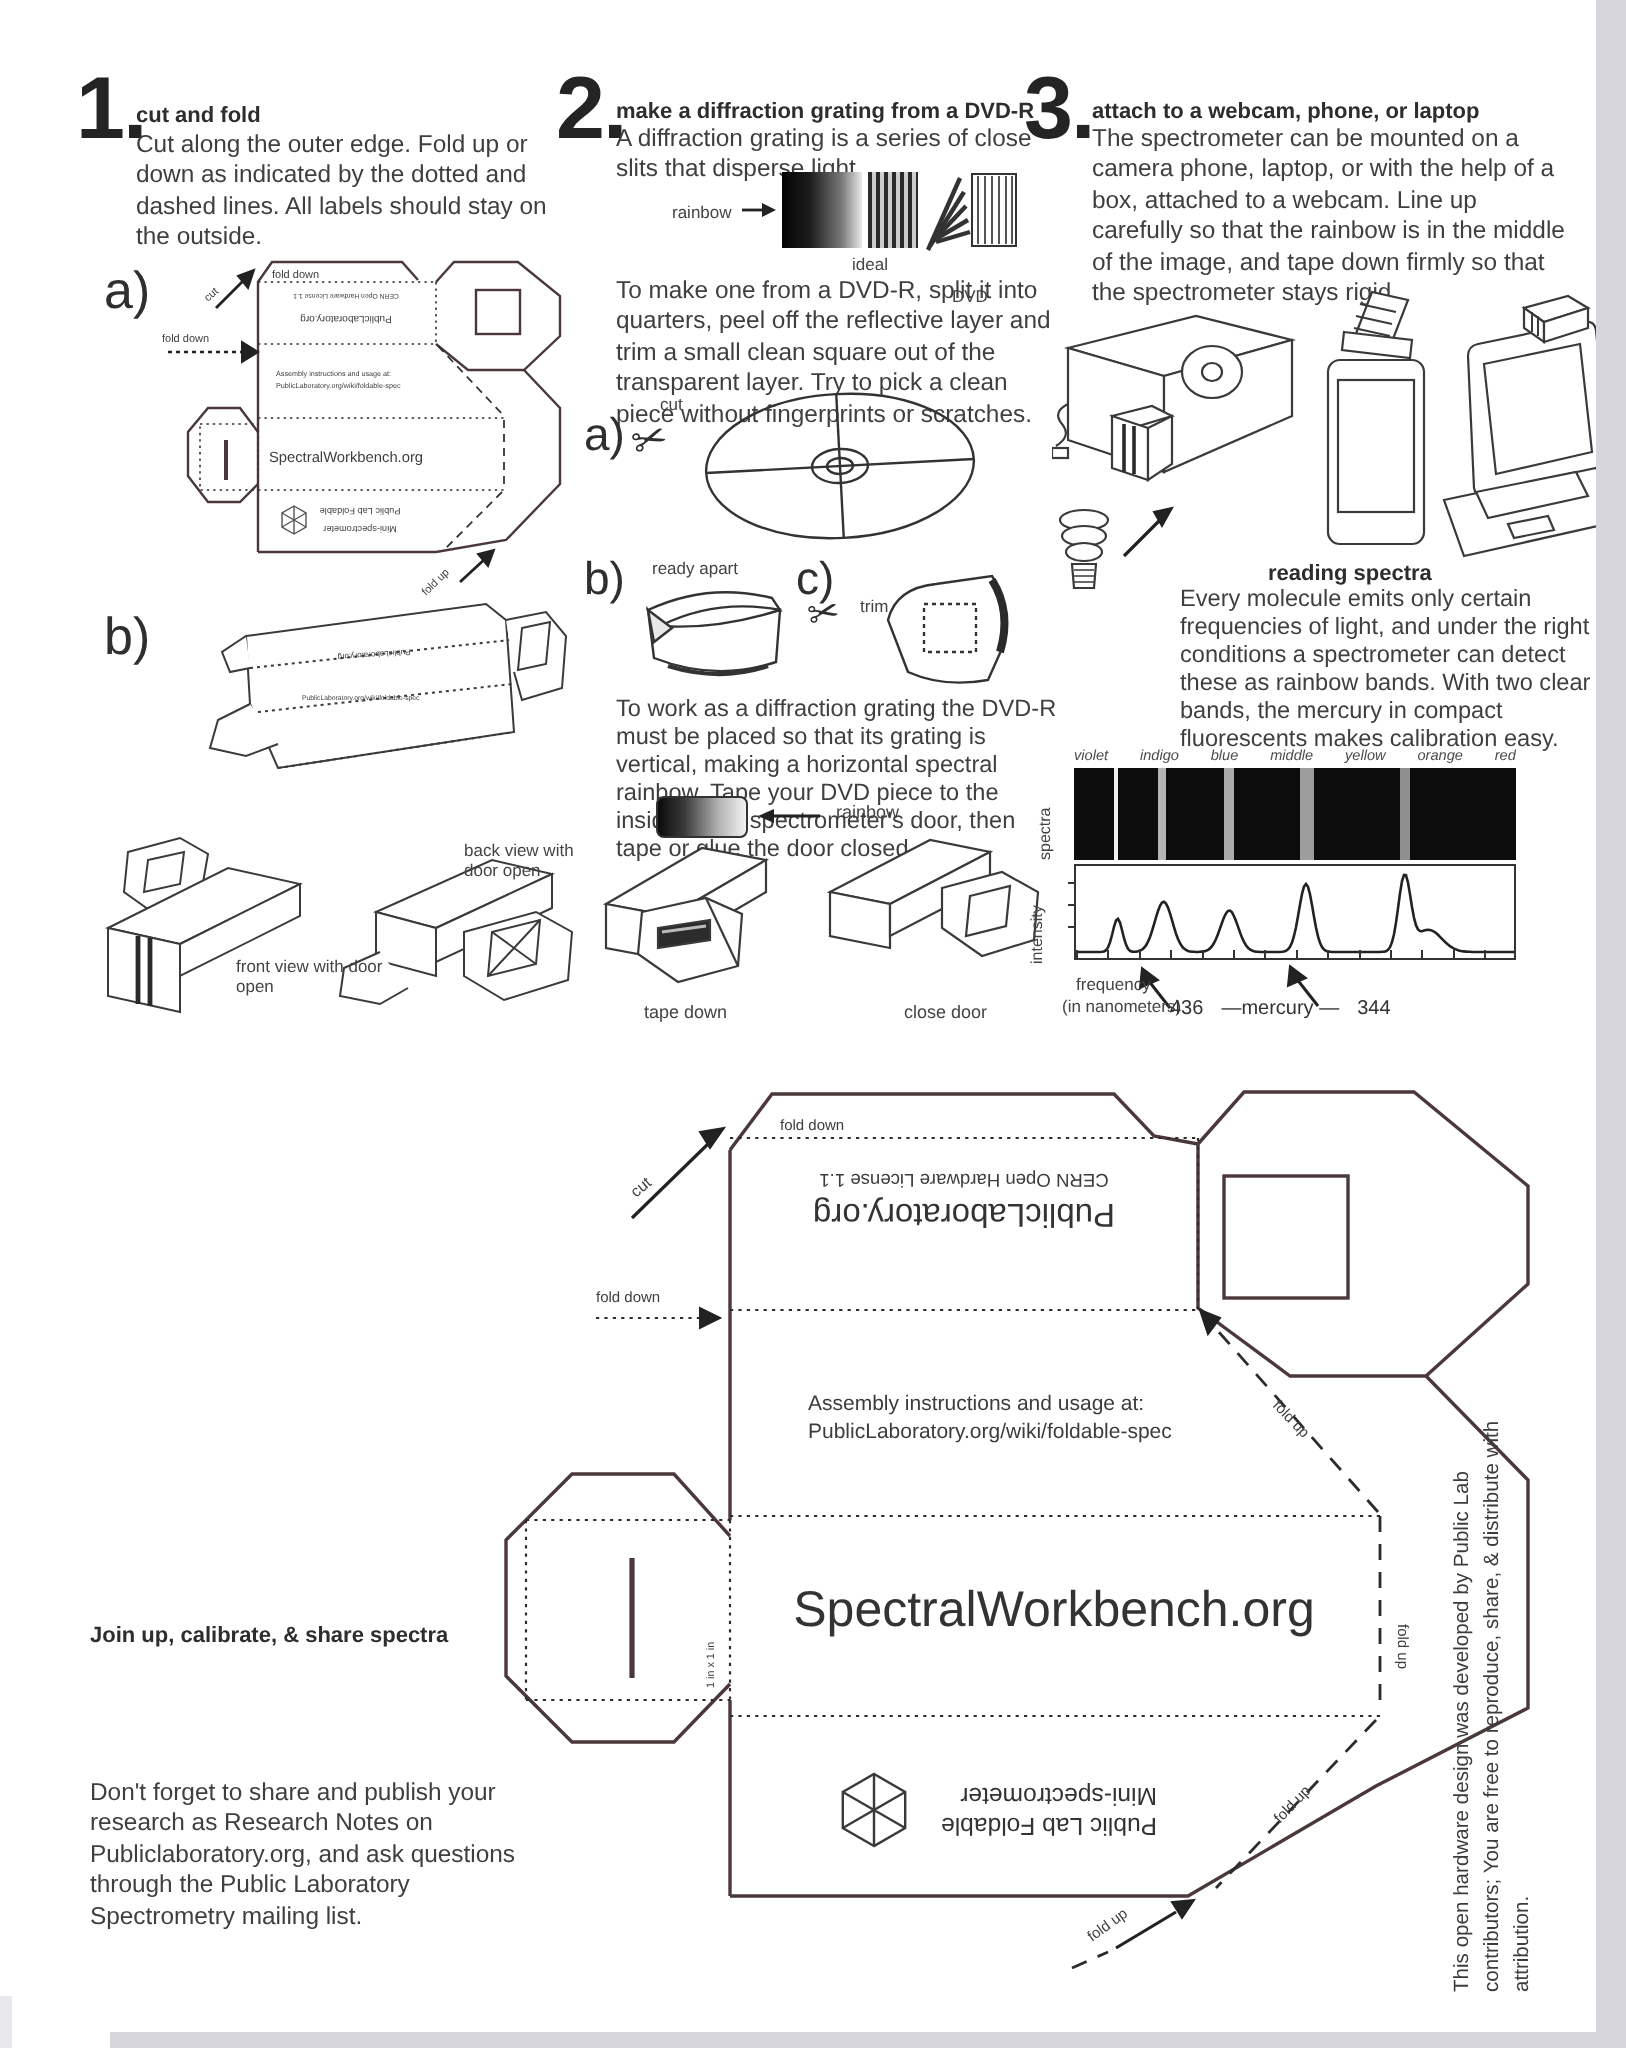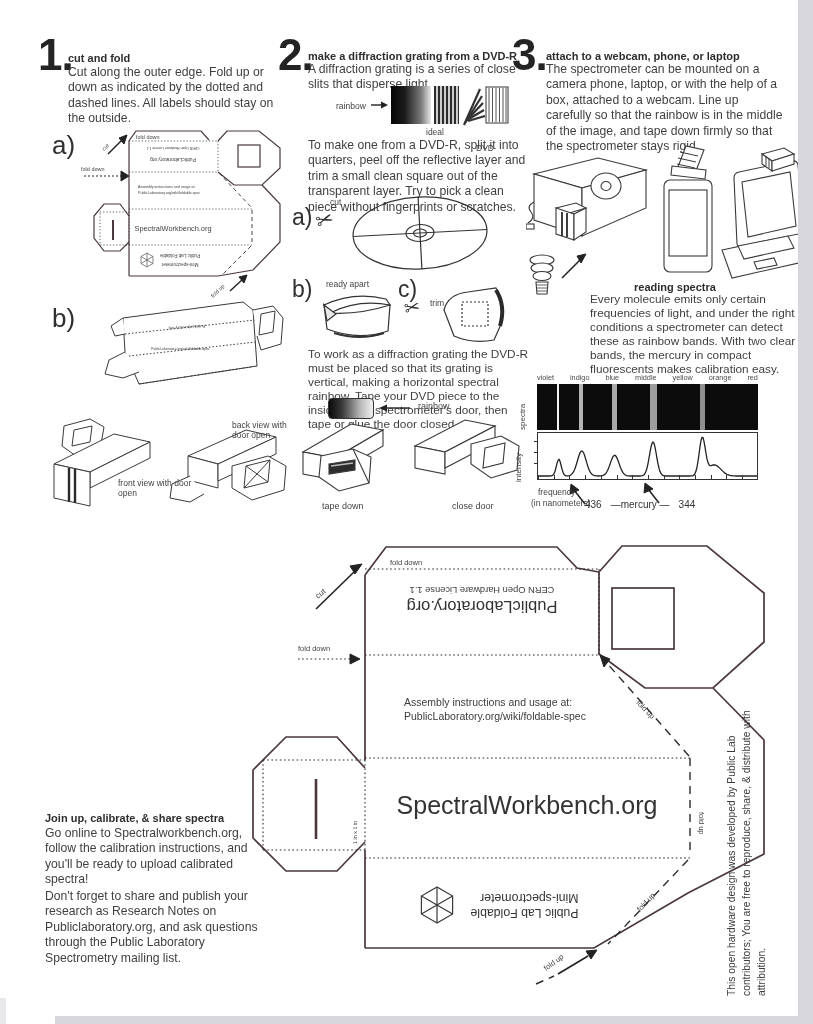--- a/index.html
+++ b/index.html
@@ -260,21 +260,21 @@
     </g>
     <g stroke="#222" fill="#222">
       <path d="M36,134 L56,114" stroke-width="1.6"></path>
         <polygon points="60,110 51,112 55,119"></polygon>
     </g>
   </svg>
 
   <div class="t stitle" style="left:590px;top:281px;margin-left:44px;">reading spectra</div>
   <div class="t" style="left:590px;top:293px;width:224px;font-size:11.8px;line-height:13.9px;color:#3f3f3f;">Every molecule emits only certain frequencies of light, and under the right conditions a spectrometer can detect these as rainbow bands. With two clear bands, the mercury in compact fluorescents makes calibration easy.</div>
 
-  <div class="t" style="left:537px;top:373px;width:221px;display:flex;justify-content:space-between;font-size:7.3px;color:#4a4a4a;">
+  <div class="t" style="left:537px;top:373px;width:221px;display:flex;justify-content:space-between;font-size:7.3px;color:#4a4a4a;font-style:italic;">
     <span>violet</span>
     <span>indigo</span>
     <span>blue</span>
     <span>middle</span>
     <span>yellow</span>
     <span>orange</span>
     <span>red</span>
   </div>
   <div class="t vert" style="left:518px;top:384px;height:46px;">spectra</div>
   <div class="t" style="left:537px;top:384px;width:221px;height:46px;background:#0c0c0c;position:absolute;overflow:hidden;">
@@ -370,21 +370,20 @@
     </div>
     <svg width="42" height="42" viewBox="-21 -21 42 42">
       <g stroke="#3a3a3a" stroke-width="1.2" fill="none">
         <polygon points="0,-18 15.6,-9 15.6,9 0,18 -15.6,9 -15.6,-9"></polygon>
         <path d="M0,-18 V18 M-15.6,-9 L15.6,9 M15.6,-9 L-15.6,9"></path>
       </g>
     </svg>
   </div>
 
   <div class="t stitle" style="left:45px;top:812px;">Join up, calibrate, &amp; share spectra</div>
-  <div class="t body-text" style="left:45px;top:826px;width:218px;">Go online to Spectralworkbench.org, follow the calibration instructions, and you'll be ready to upload calibrated spectra!</div>
   <div class="t body-text" style="left:45px;top:889px;width:222px;">Don't forget to share and publish your research as Research Notes on Publiclaboratory.org, and ask questions through the Public Laboratory Spectrometry mailing list.</div>
 
   <div class="t" style="left:724px;top:996px;width:312px;font-size:10.3px;line-height:15px;color:#3c3c3c;transform:rotate(-90deg);transform-origin:0 0;">This open hardware design was developed by Public Lab contributors; You are free to reproduce, share, &amp; distribute with attribution.</div>
 
   <div class="t edge" style="left:798px;top:0;width:15px;height:1024px;"></div>
   <div class="t edge" style="left:55px;top:1016px;width:758px;height:8px;"></div>
   <div class="t" style="left:0;top:998px;width:6px;height:26px;background:#e9e9ed;"></div>
 
 </div>
 

